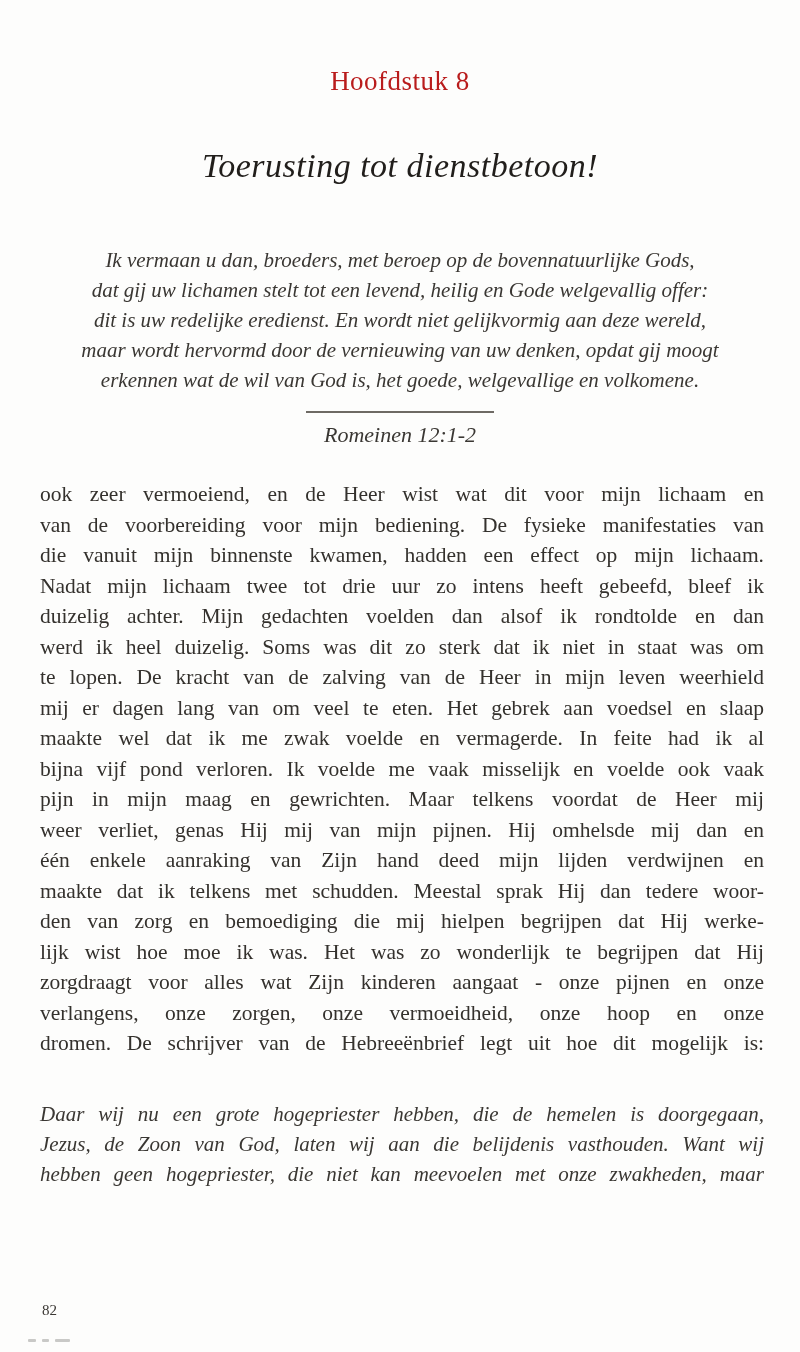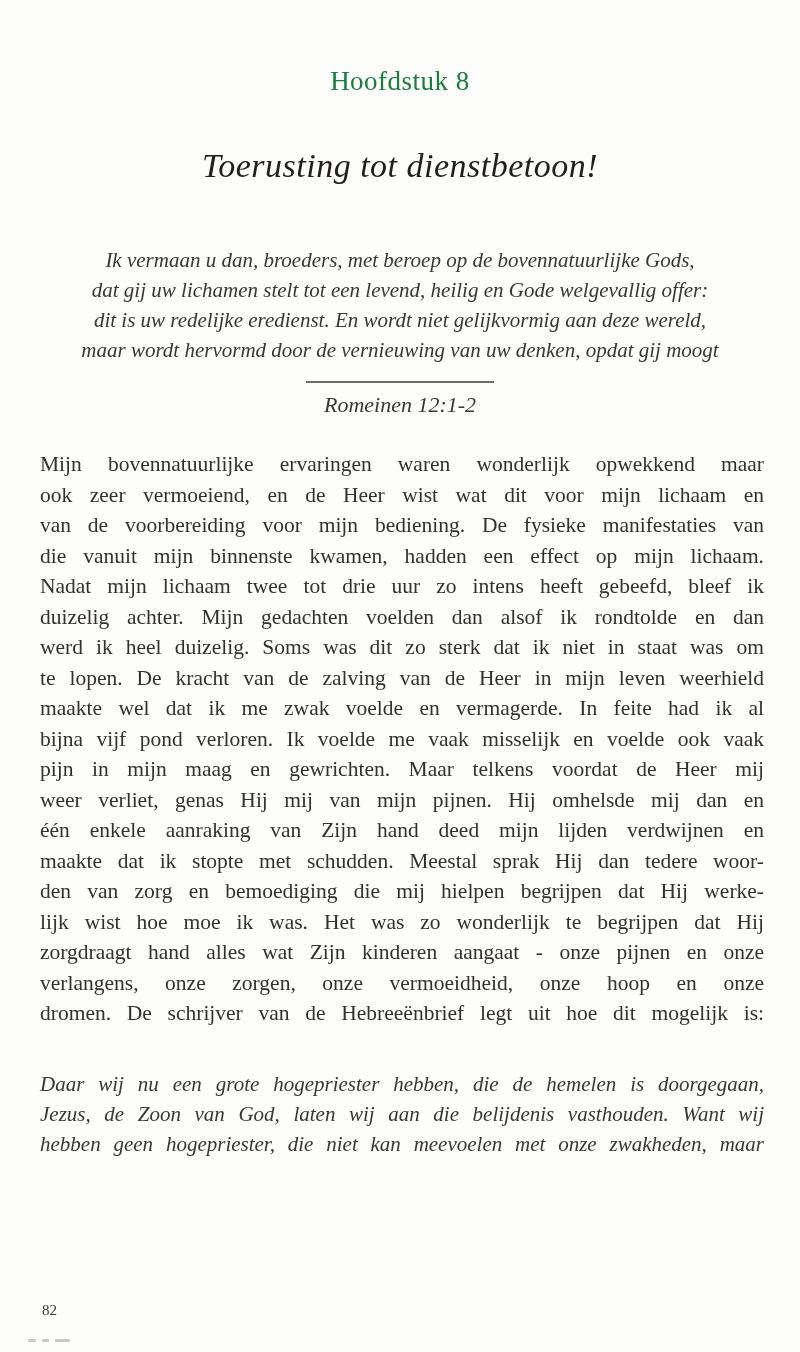--- a/index.html
+++ b/index.html
@@ -13,21 +13,21 @@
     background: #fdfdfc;
     color: #35322e;
     overflow: hidden;
   }
 
   .chapter-heading {
     padding-top: 66px;
     text-align: center;
     font-size: 27px;
     letter-spacing: 0.5px;
-    color: #15803d;
+    color: #b91c1c;
   }
 
   .chapter-title {
     margin-top: 50px;
     text-align: center;
     font-size: 34px;
     font-weight: normal;
     font-style: italic;
     letter-spacing: 0.5px;
     color: #211e1b;
@@ -112,44 +112,45 @@
 
   <div class="chapter-heading">Hoofdstuk 8</div>
 
   <div class="chapter-title">Toerusting tot dienstbetoon!</div>
 
   <div class="epigraph">
     <div class="t-line">Ik vermaan u dan, broeders, met beroep op de bovennatuurlijke Gods,</div>
     <div class="t-line">dat gij uw lichamen stelt tot een levend, heilig en Gode welgevallig offer:</div>
     <div class="t-line">dit is uw redelijke eredienst. En wordt niet gelijkvormig aan deze wereld,</div>
     <div class="t-line">maar wordt hervormd door de vernieuwing van uw denken, opdat gij moogt</div>
+    <div class="t-line">erkennen wat de wil van God is, het goede, welgevallige en volkomene.</div>
   </div>
 
   <div class="divider-rule"></div>
 
   <div class="scripture-reference">Romeinen 12:1-2</div>
 
   <div class="body-paragraph">
-    <div class="t-line">Mijn bovennatuurlijke ervaringen waren wonderlijk opwekkend maar</div>
     <div class="t-line">ook zeer vermoeiend, en de Heer wist wat dit voor mijn lichaam en</div>
     <div class="t-line">van de voorbereiding voor mijn bediening. De fysieke manifestaties van</div>
     <div class="t-line">die vanuit mijn binnenste kwamen, hadden een effect op mijn lichaam.</div>
     <div class="t-line">Nadat mijn lichaam twee tot drie uur zo intens heeft gebeefd, bleef ik</div>
     <div class="t-line">duizelig achter. Mijn gedachten voelden dan alsof ik rondtolde en dan</div>
     <div class="t-line">werd ik heel duizelig. Soms was dit zo sterk dat ik niet in staat was om</div>
     <div class="t-line">te lopen. De kracht van de zalving van de Heer in mijn leven weerhield</div>
+    <div class="t-line">mij er dagen lang van om veel te eten. Het gebrek aan voedsel en slaap</div>
     <div class="t-line">maakte wel dat ik me zwak voelde en vermagerde. In feite had ik al</div>
     <div class="t-line">bijna vijf pond verloren. Ik voelde me vaak misselijk en voelde ook vaak</div>
     <div class="t-line">pijn in mijn maag en gewrichten. Maar telkens voordat de Heer mij</div>
     <div class="t-line">weer verliet, genas Hij mij van mijn pijnen. Hij omhelsde mij dan en</div>
     <div class="t-line">één enkele aanraking van Zijn hand deed mijn lijden verdwijnen en</div>
-    <div class="t-line">maakte dat ik stopte met schudden. Meestal sprak Hij dan tedere woor-</div>
+    <div class="t-line">maakte dat ik telkens met schudden. Meestal sprak Hij dan tedere woor-</div>
     <div class="t-line">den van zorg en bemoediging die mij hielpen begrijpen dat Hij werke-</div>
     <div class="t-line">lijk wist hoe moe ik was. Het was zo wonderlijk te begrijpen dat Hij</div>
-    <div class="t-line">zorgdraagt hand alles wat Zijn kinderen aangaat - onze pijnen en onze</div>
+    <div class="t-line">zorgdraagt voor alles wat Zijn kinderen aangaat - onze pijnen en onze</div>
     <div class="t-line">verlangens, onze zorgen, onze vermoeidheid, onze hoop en onze</div>
     <div class="t-line">dromen. De schrijver van de Hebreeënbrief legt uit hoe dit mogelijk is:</div>
   </div>
 
   <div class="closing-quote">
     <div class="t-line">Daar wij nu een grote hogepriester hebben, die de hemelen is doorgegaan,</div>
     <div class="t-line">Jezus, de Zoon van God, laten wij aan die belijdenis vasthouden. Want wij</div>
     <div class="t-line">hebben geen hogepriester, die niet kan meevoelen met onze zwakheden, maar</div>
   </div>
 

